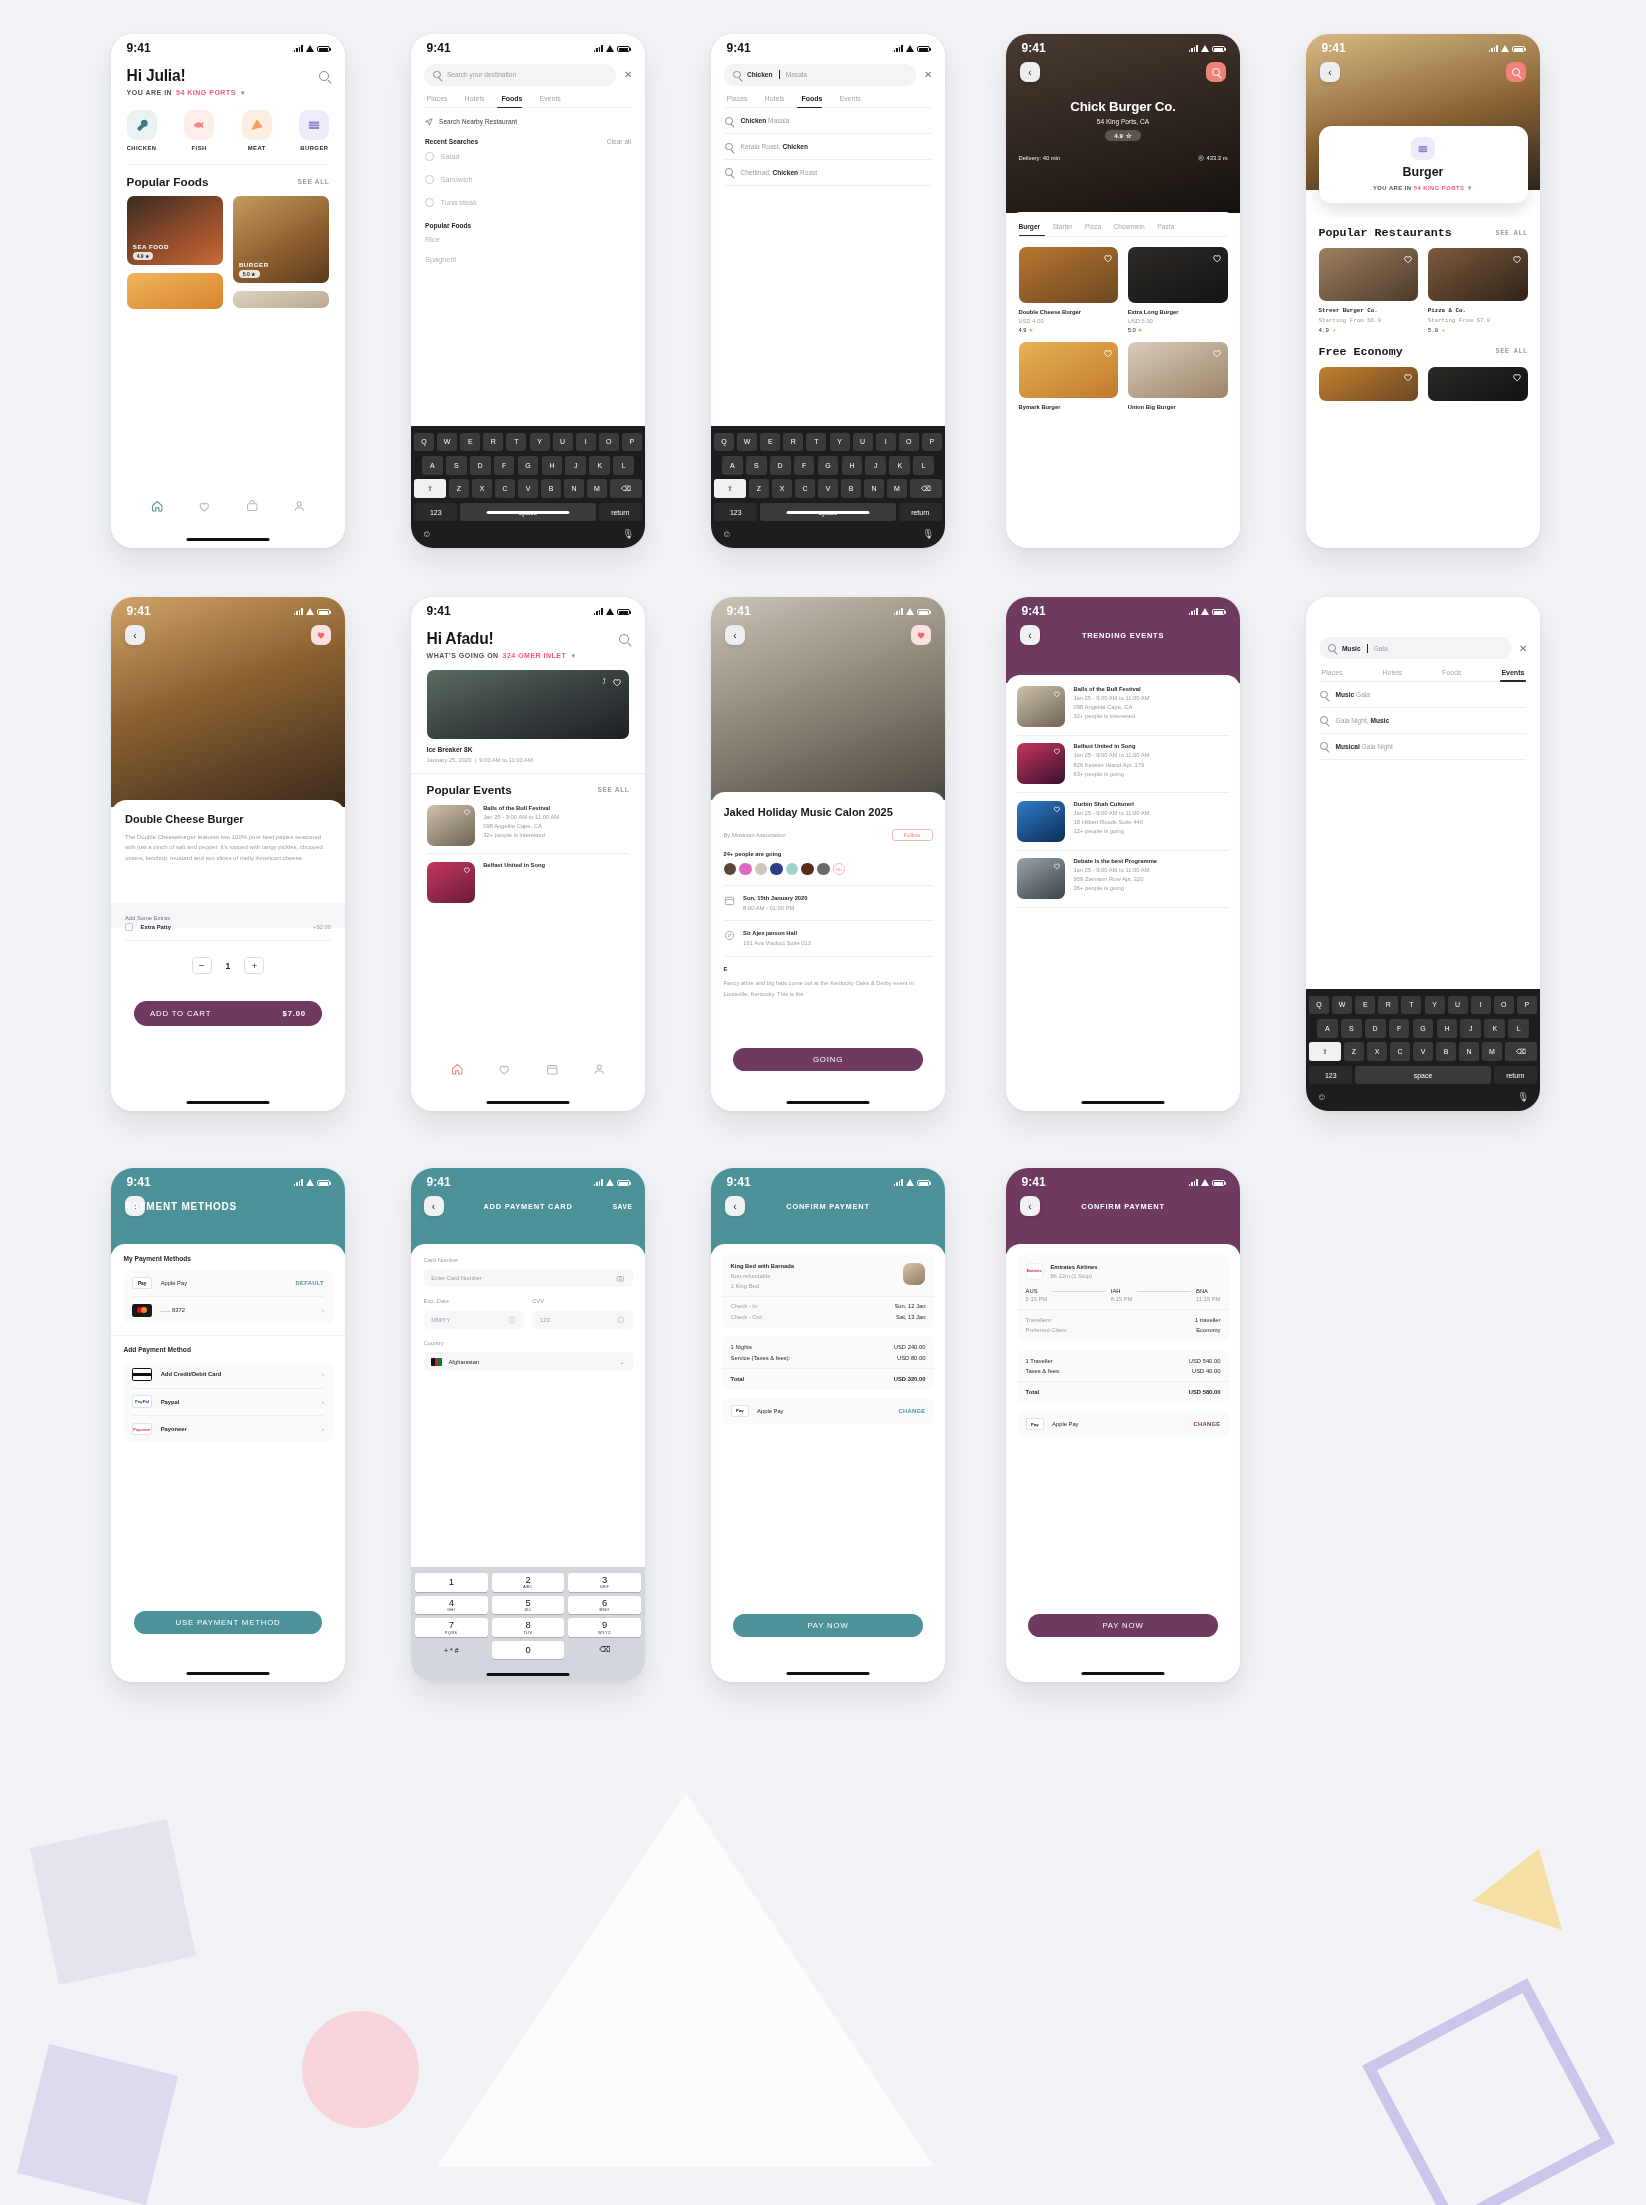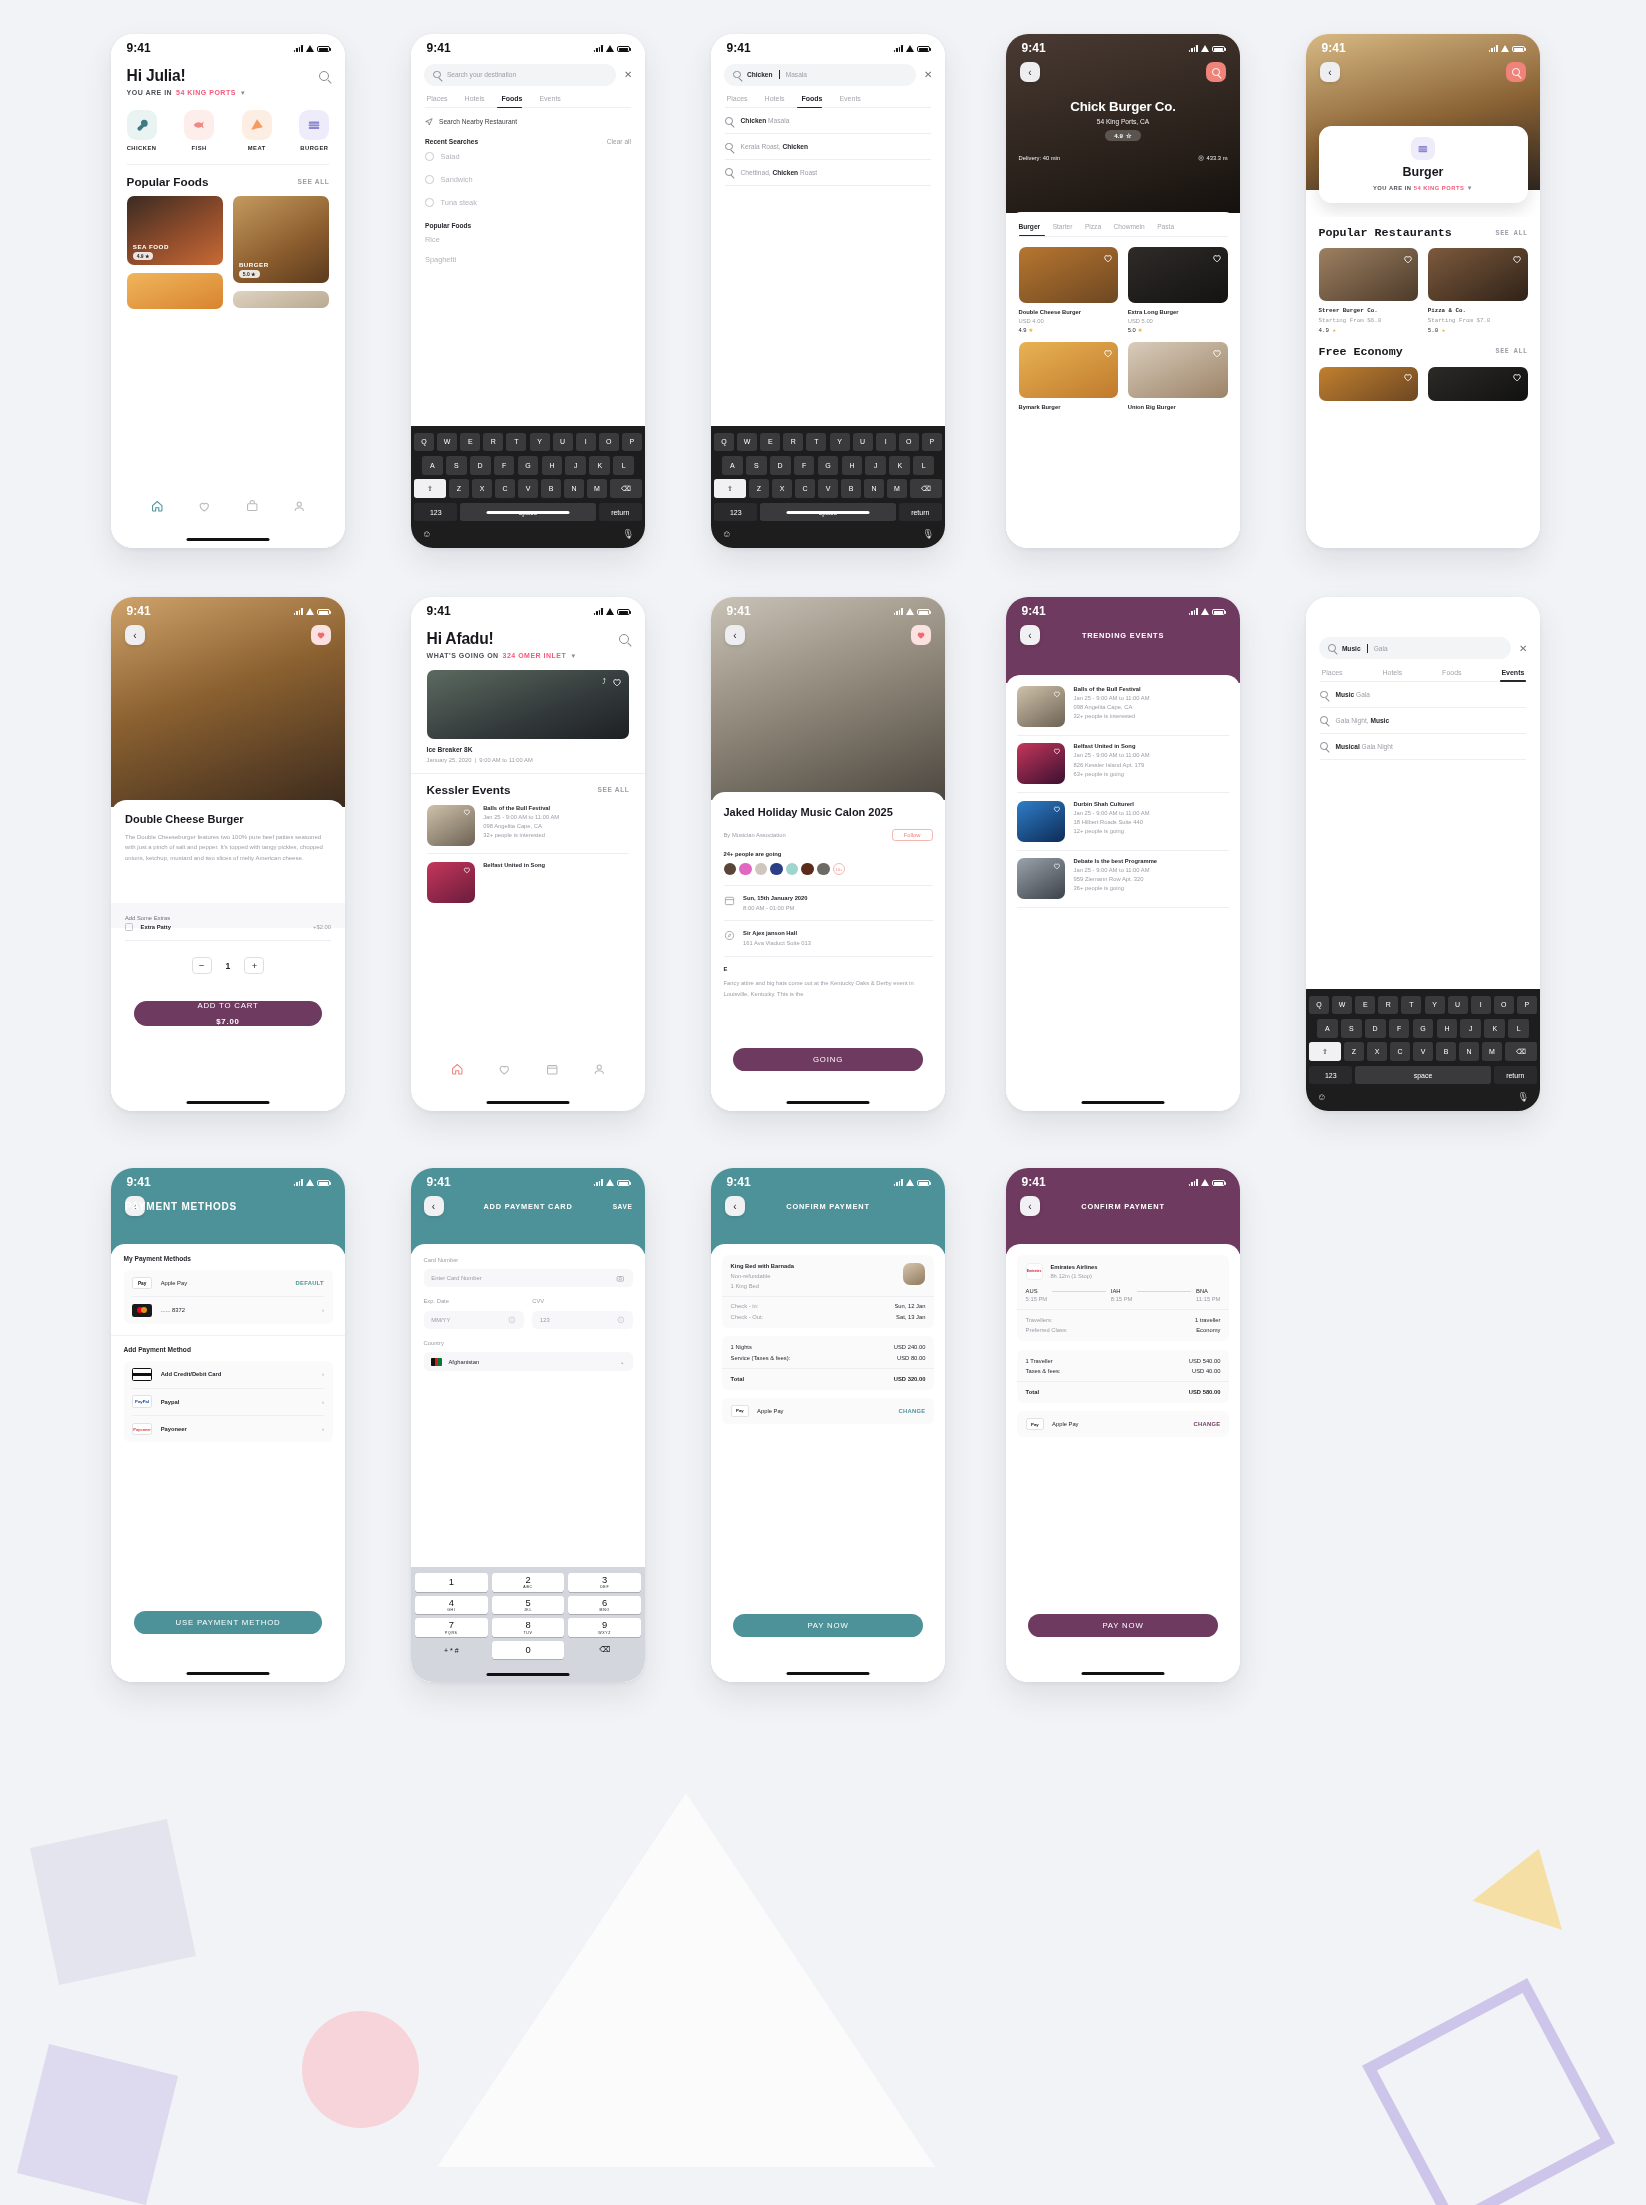--- a/index.html
+++ b/index.html
@@ -109,21 +109,21 @@
           font-size:61px;font-weight:bold;color:#25272c;letter-spacing:-1.2px;}
 
   .muted{color:#9a9da5;}
   .tiny{font-size:5.8px;}
   .sm{font-size:6.6px;}
 
   .tabs-row{display:flex;gap:17px;font-size:7px;color:#a4a7ae;padding:0 1.6px;}
   .tabs-row .on{color:#25272c;font-weight:bold;}
   .underline{height:1.6px;background:#25272c;border-radius:0.8px;}
 
-  .pill-btn{border-radius:15.6px;display:flex;align-items:center;justify-content:center;color:#fff;font-size:7.8px;letter-spacing:0.8px;flex-direction:column;}
+  .pill-btn{border-radius:15.6px;display:flex;align-items:center;justify-content:center;color:#fff;font-size:7.8px;letter-spacing:0.8px;}
   .purple{background:#6e3a5f;}
   .teal{background:#4e9299;}
 
   .sr-item{display:flex;align-items:center;gap:7px;padding:7px 0;font-size:7.4px;color:#b1b4bb;}
   .clock{width:8.6px;height:8.6px;border:1px solid #c6c9d0;border-radius:50%;}
 
   .list-div{height:0.8px;background:#eceef1;}
 </style>
 </head>
 <body>
@@ -756,21 +756,21 @@
                 <path d="M12 21s-8-5-8-10a4.5 4.5 0 018-3 4.5 4.5 0 018 3c0 5-8 10-8 10z" fill="none" stroke="#fff" stroke-width="2.2"></path>
               </svg>
             </span>
         </div>
         <div class="sm" style="font-weight:bold;color:#25272c;margin-top:7px">Ice Breaker 8K</div>
         <div class="tiny muted" style="margin-top:3.9px"><span>January 25, 2020</span> &nbsp;|&nbsp; <span>9:00 AM to 11:00 AM</span></div>
       </div>
       <div style="height:0.8px;background:#eceef1;margin:9.4px 0 0;"></div>
       <div style="padding:9.4px 15.6px 0;">
         <div class="row-between">
-          <div class="sec-title">Kessler Events</div>
+          <div class="sec-title">Popular Events</div>
           <div class="see-all">SEE ALL</div>
         </div>
         <div style="display:flex;gap:8.6px;margin-top:8.6px;">
           <div class="thumb" style="width:48px;height:41px;background:linear-gradient(150deg,#cfc2ab,#6d6254);position:relative;flex:none;">
             <span class="heart" style="position:absolute;right:3.9px;top:3.9px;width:7.8px;height:7.8px">
                 <svg viewBox="0 0 24 24">
                   <path d="M12 21s-8-5-8-10a4.5 4.5 0 018-3 4.5 4.5 0 018 3c0 5-8 10-8 10z" fill="none" stroke="#fff" stroke-width="2.4"></path>
                 </svg>
               </span>
           </div>

